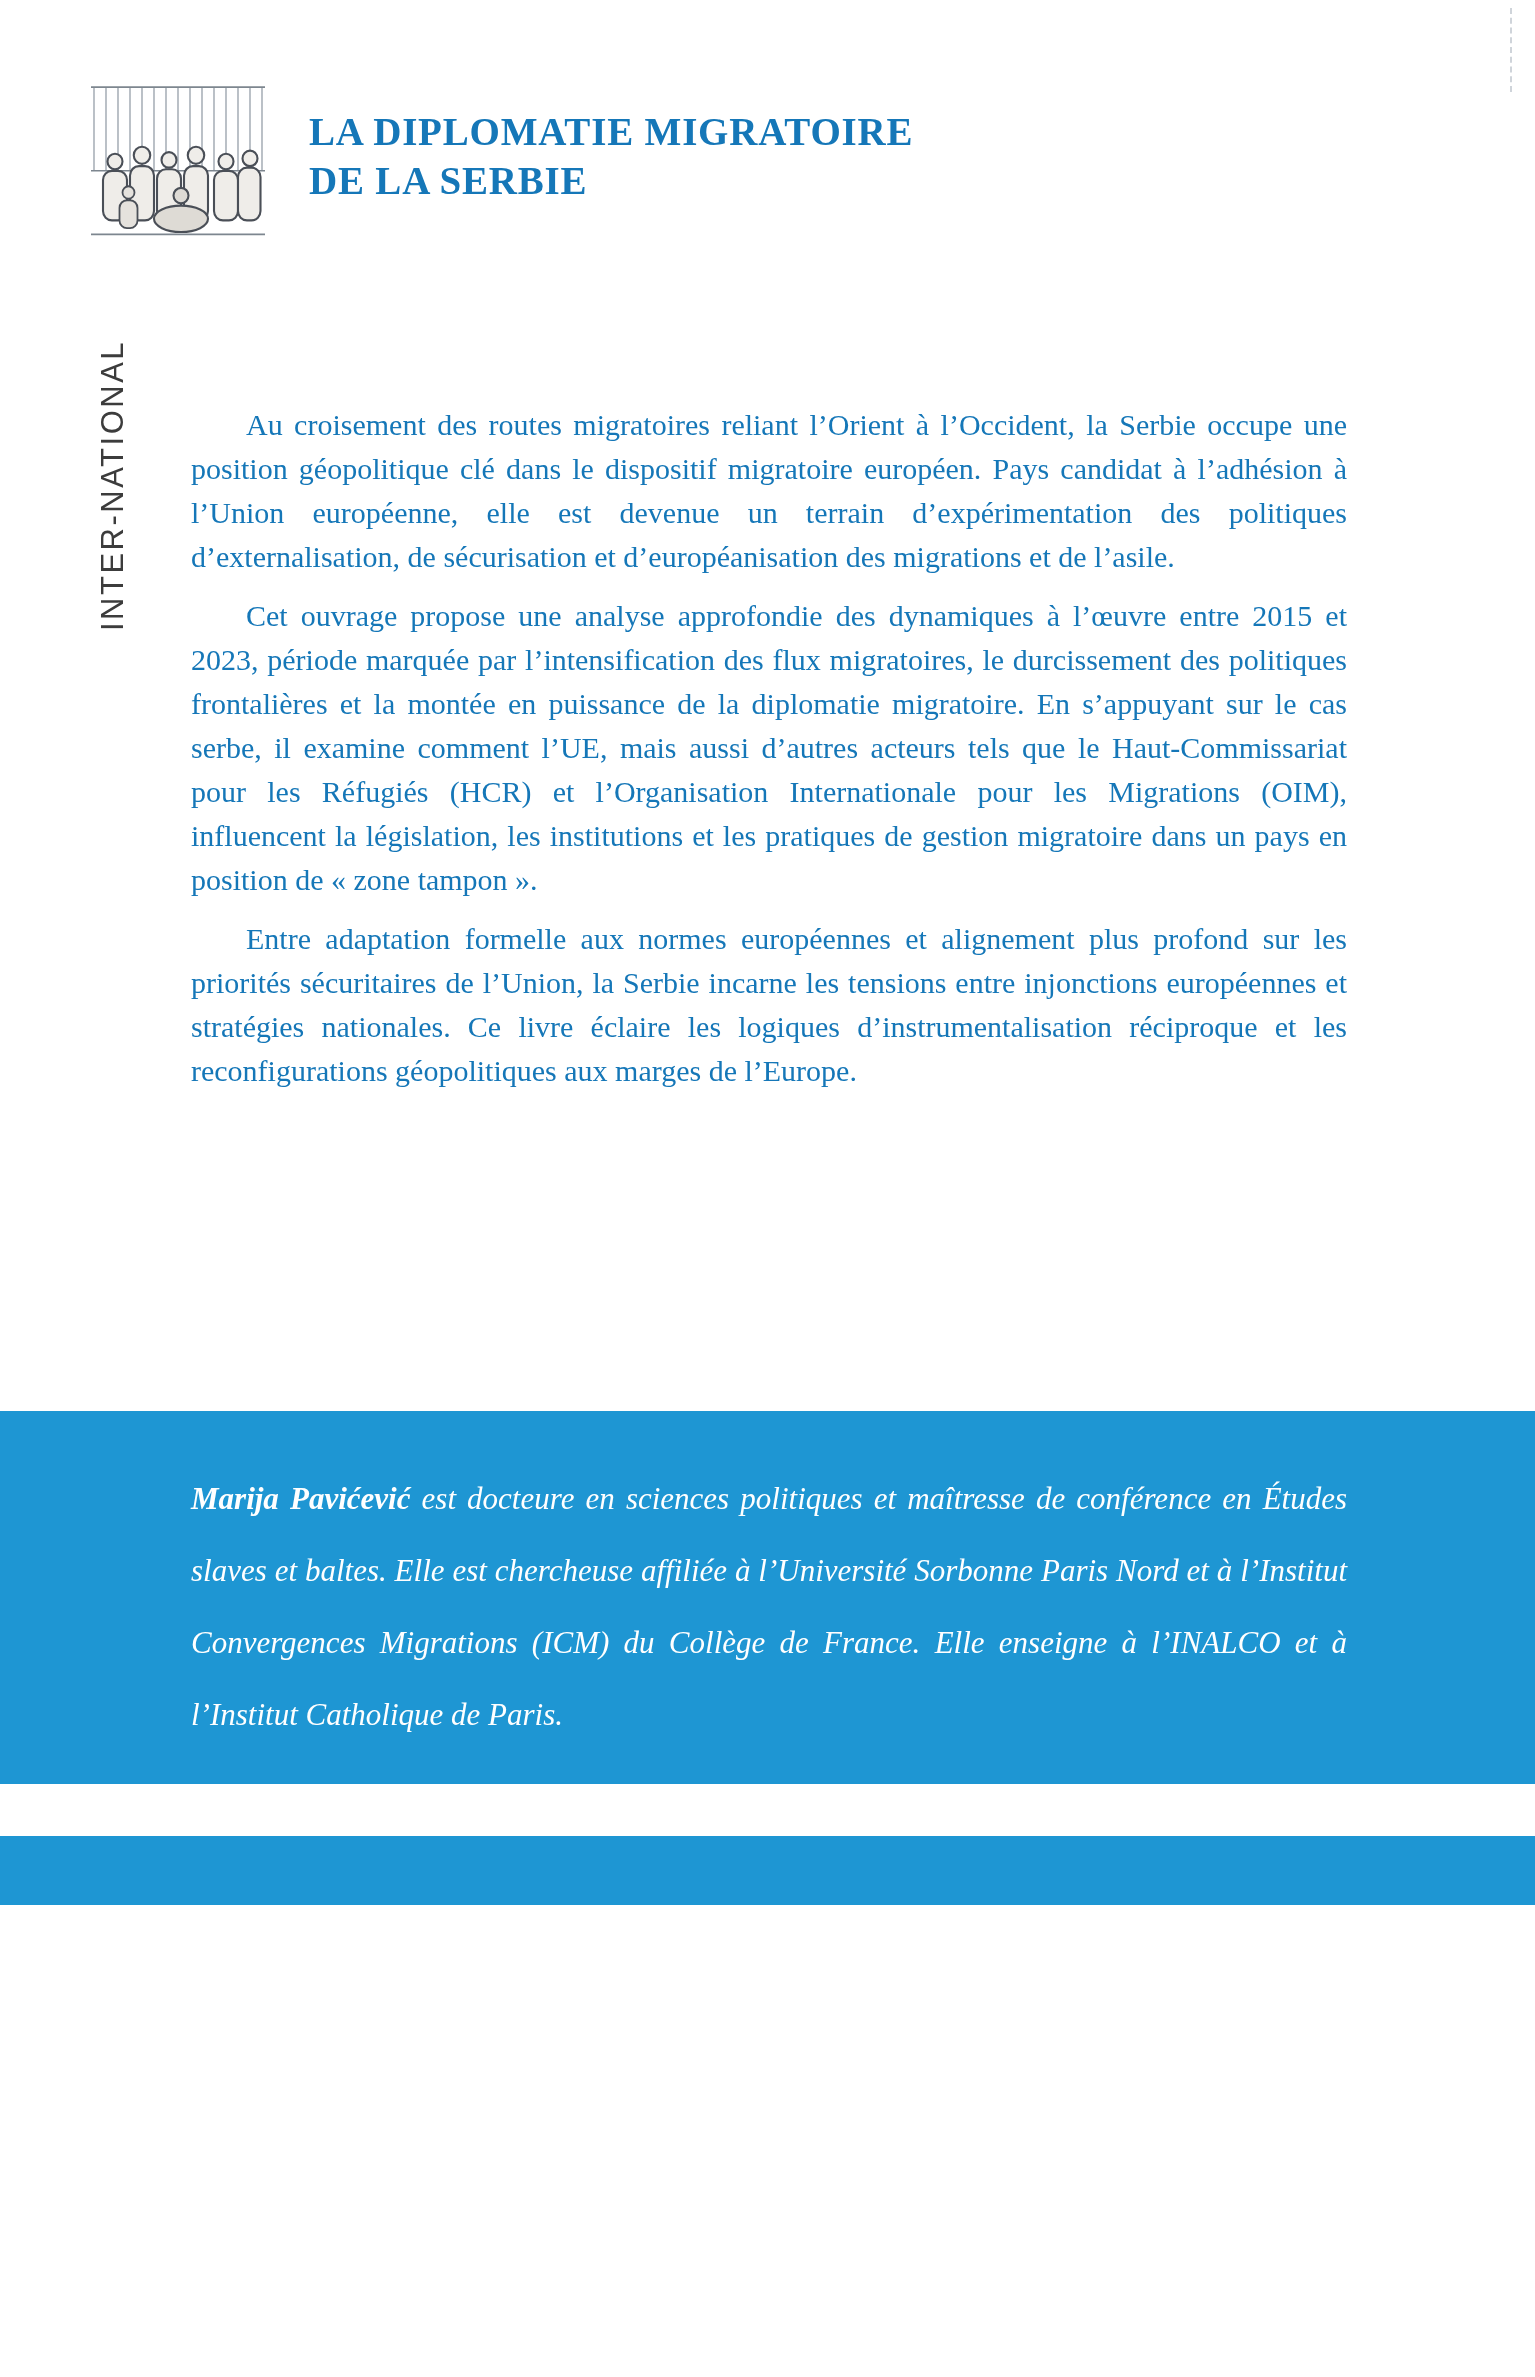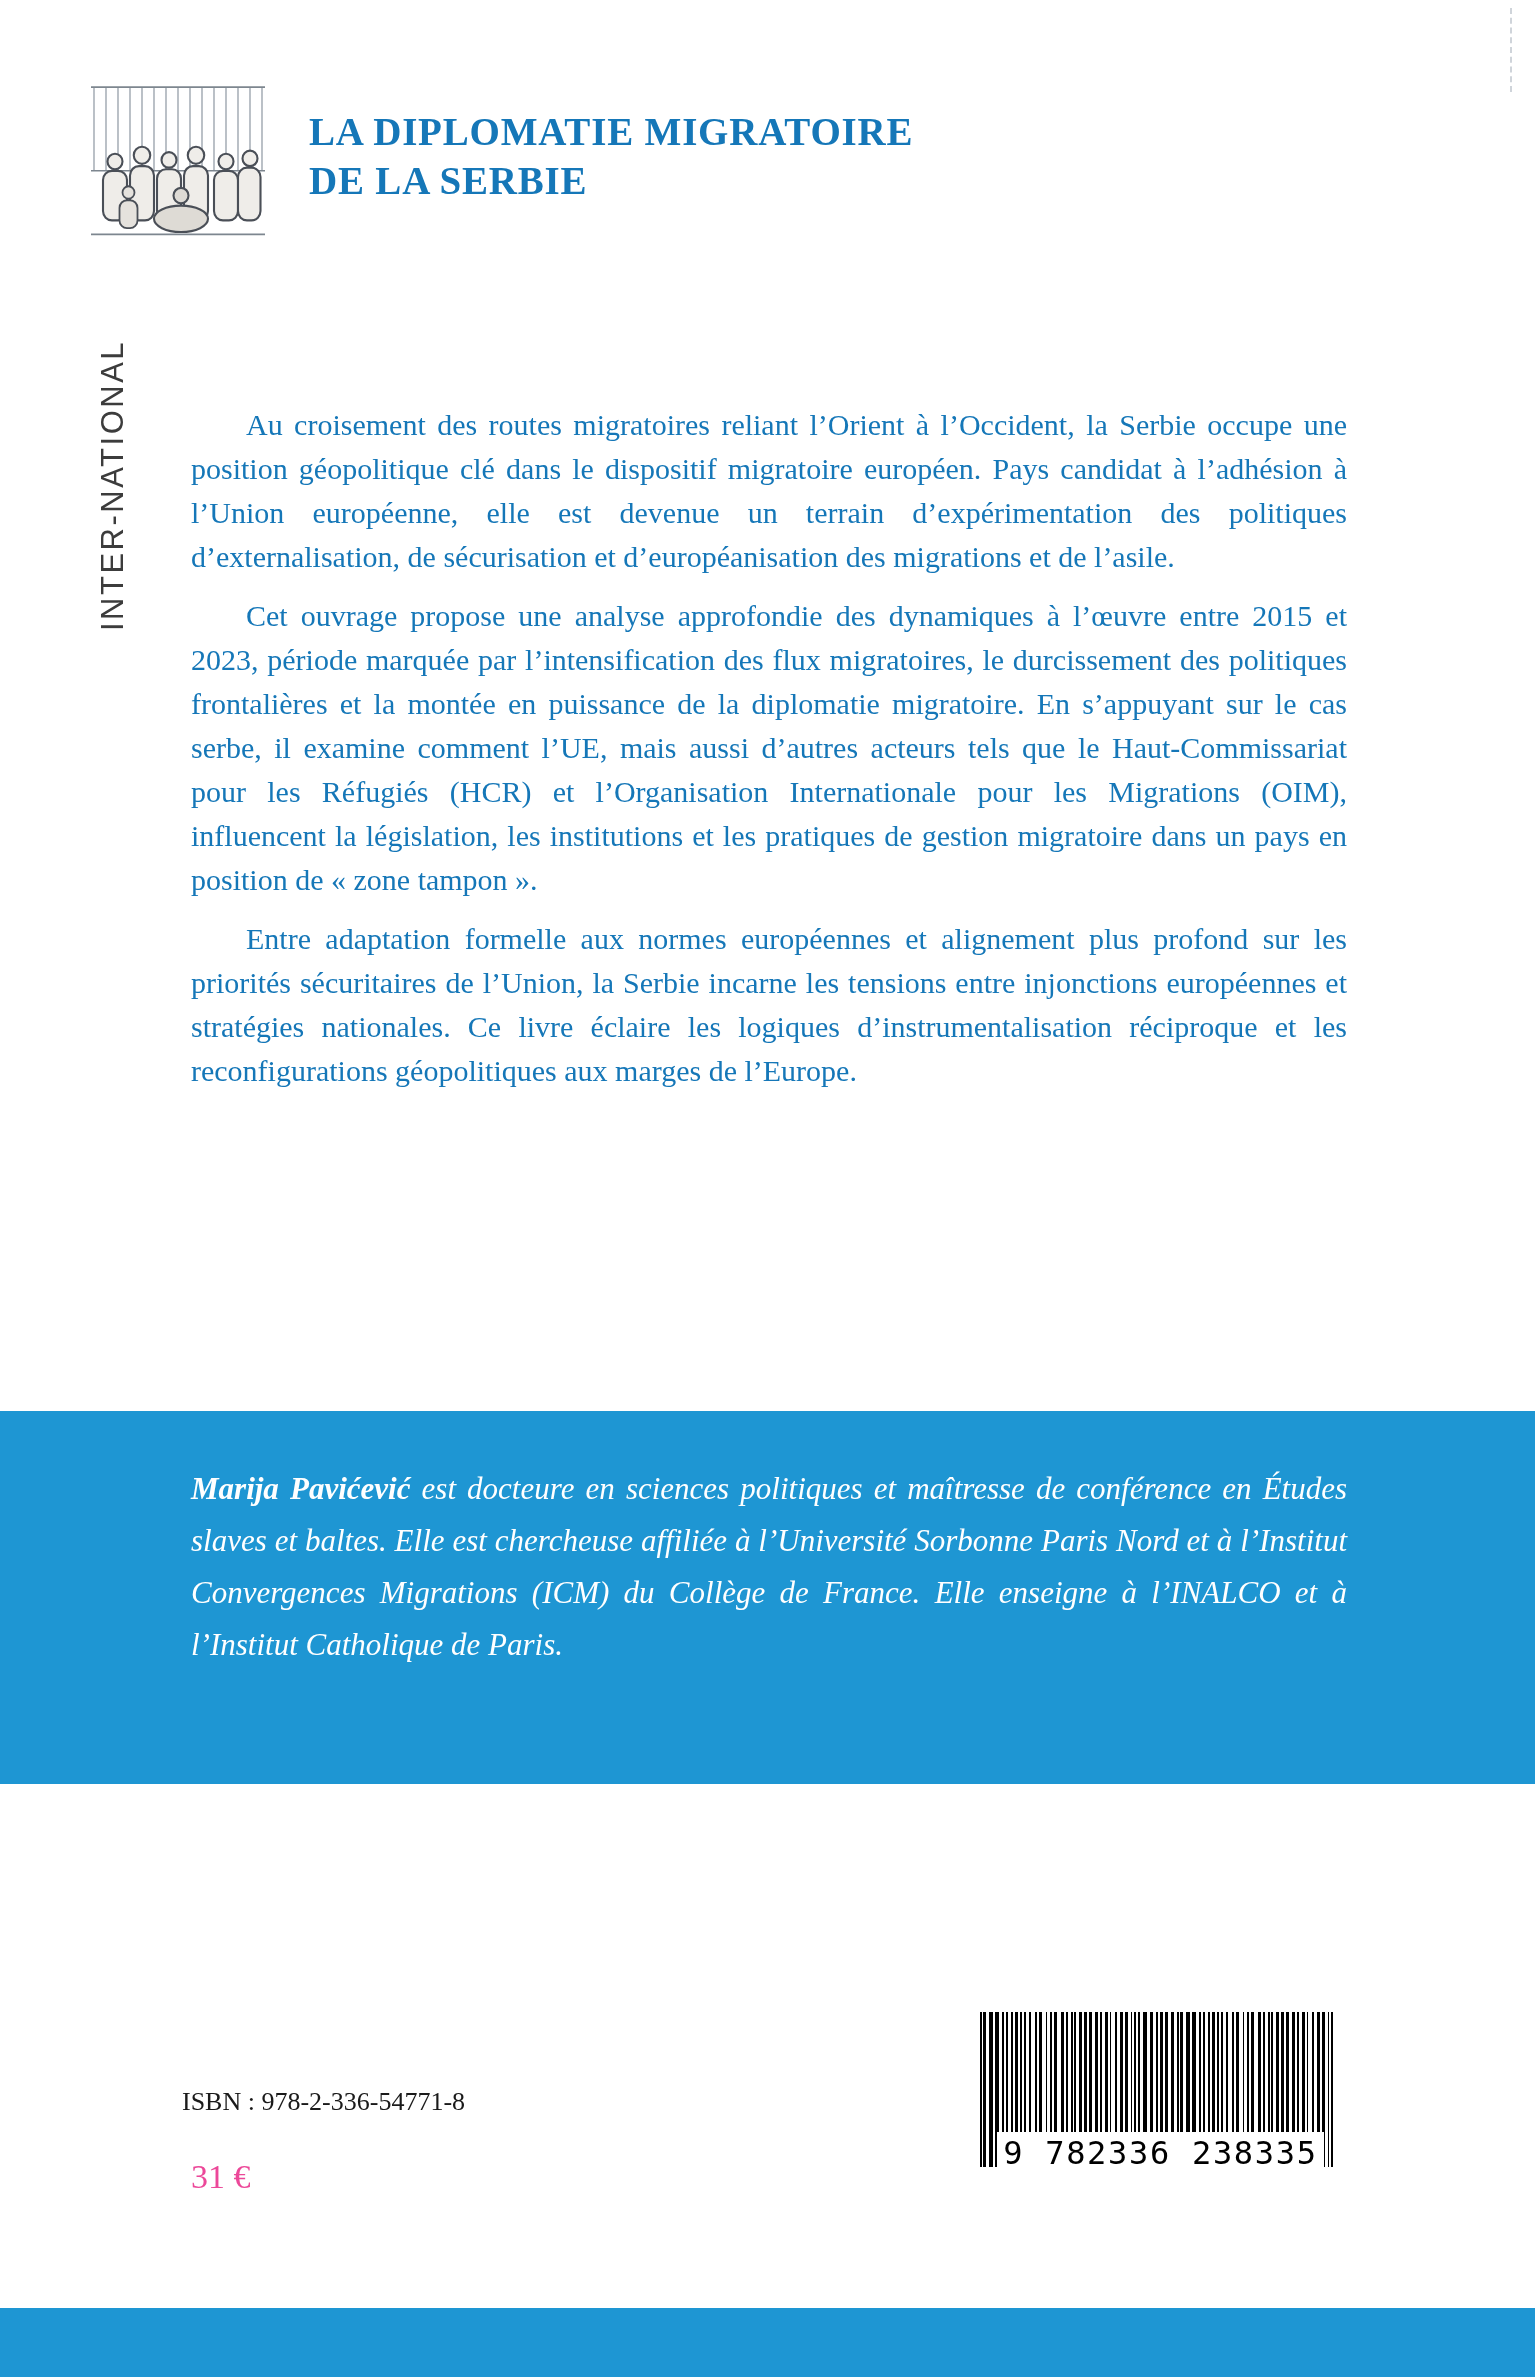--- a/index.html
+++ b/index.html
@@ -6,21 +6,21 @@
     --text-blue:#1577b8;
     --band-blue:#1e96d3;
     --collection-gray:#3c3c3c;
     --barcode-black:#000000;
   }
   *{box-sizing:border-box;}
   html,body{margin:0;padding:0;background:#ffffff;}
   .page{
     position:relative;
     width:1535px;
-    height:2377px;
+    height:1905px;
     background:#ffffff;
     overflow:hidden;
     font-family:"Liberation Serif", serif;
   }
   .corner-mark{
     position:absolute;
     right:23.5px;
     top:8.4px;
     height:84px;
     border-left:2.5px dashed #cfd4da;
@@ -80,21 +80,21 @@
   }
   .author-band .bio{
     position:absolute;
     left:191px;
     top:52px;
     width:1156px;
     margin:0;
     color:#ffffff;
     font-style:italic;
     font-size:31px;
-    line-height:52px;
+    line-height:72px;
     text-align:justify;
   }
   .author-band .author-name{
     font-weight:bold;
     font-style:italic;
   }
   .barcode{
     position:absolute;
     left:980px;
     top:2012px;

